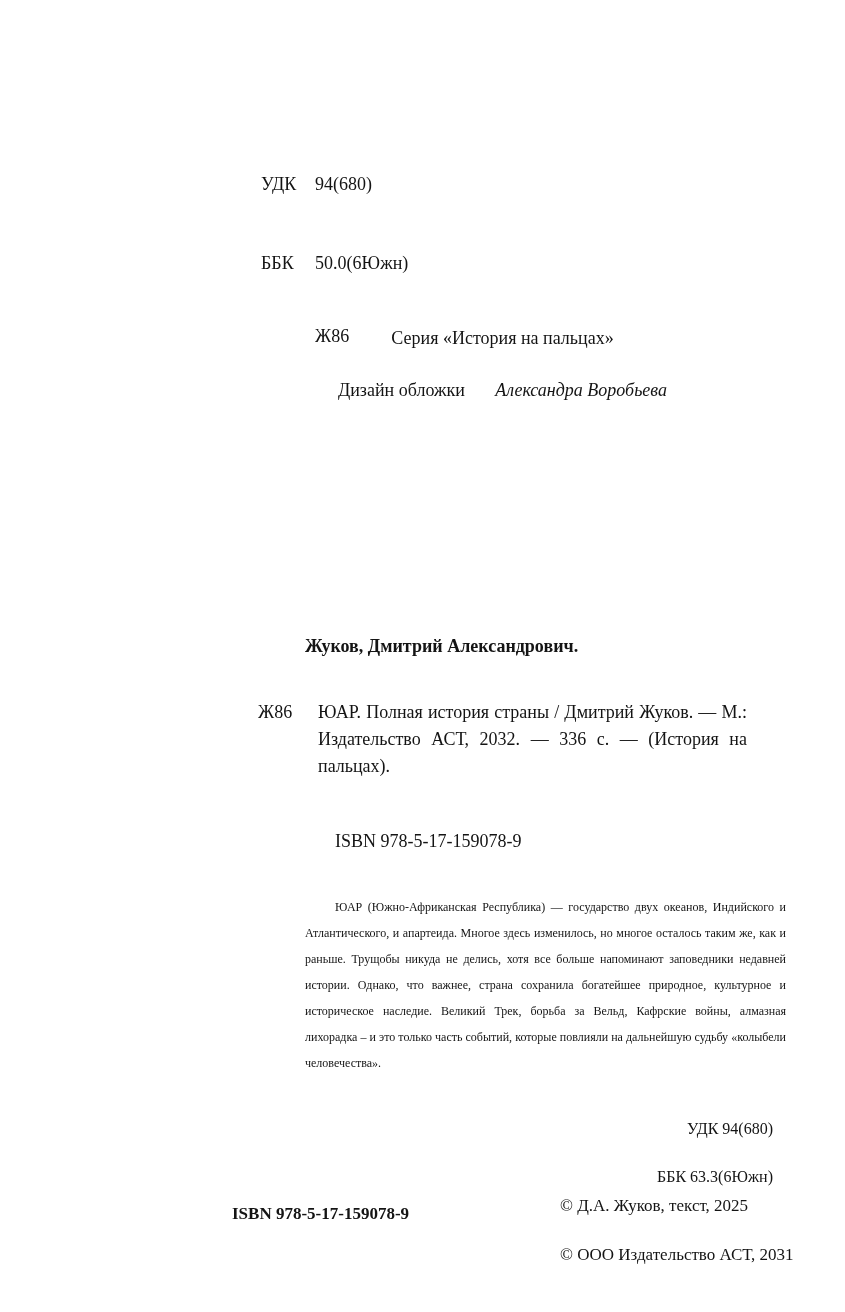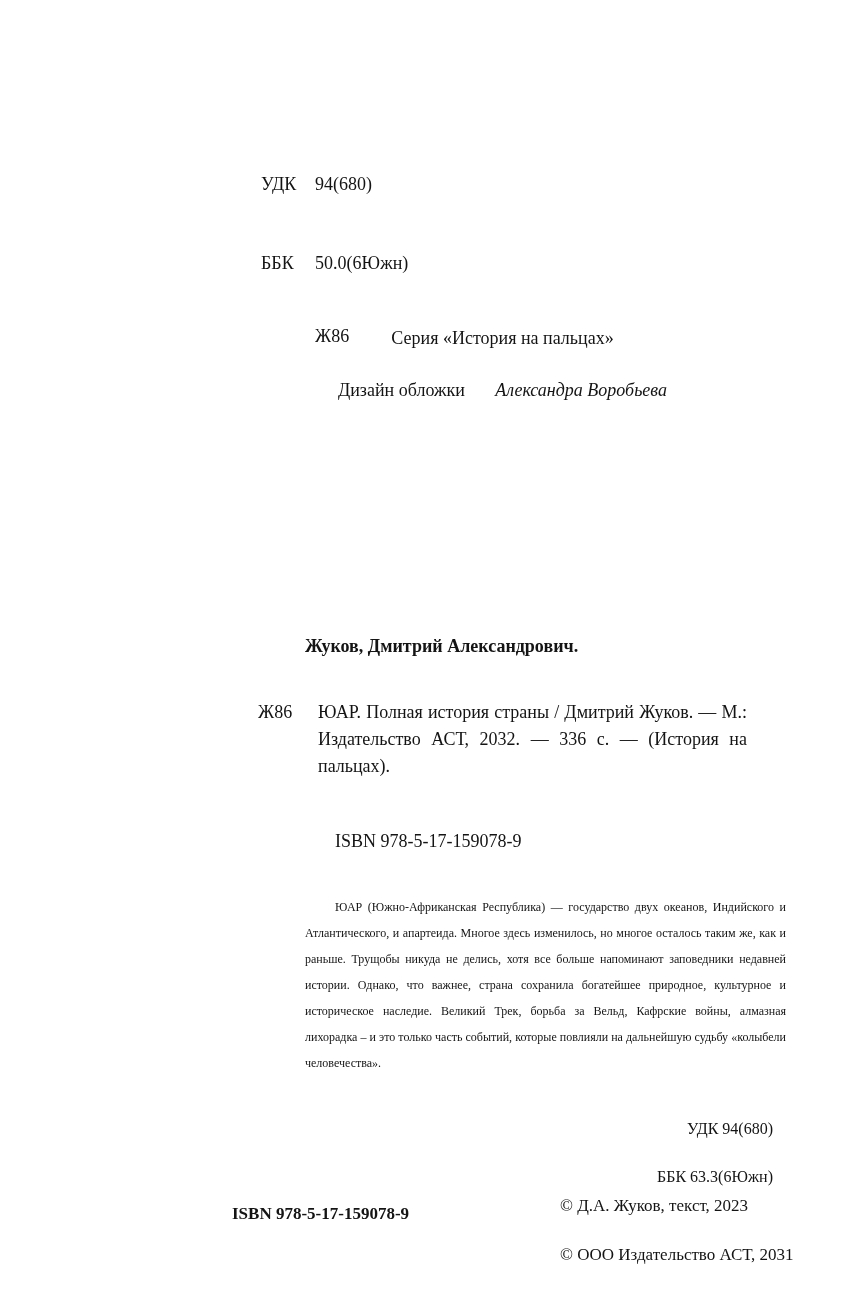--- a/index.html
+++ b/index.html
@@ -129,19 +129,19 @@
     </div>
     <div class="isbn-line">ISBN 978-5-17-159078-9</div>
     <div class="annotation">ЮАР (Южно-Африканская Республика) — государство двух океанов, Индийского и Атлантического, и апартеида. Многое здесь изменилось, но многое осталось таким же, как и раньше. Трущобы никуда не делись, хотя все больше напоминают заповедники недавней истории. Однако, что важнее, страна сохранила богатейшее природное, культурное и историческое наследие. Великий Трек, борьба за Вельд, Кафрские войны, алмазная лихорадка – и это только часть событий, которые повлияли на дальнейшую судьбу «колыбели человечества».</div>
     <div class="codes-right">
       <div>УДК 94(680)</div>
       <div>ББК 63.3(6Южн)</div>
     </div>
   </div>
 
   <div class="copyrights">
-    <div>© Д.А. Жуков, текст, 2023</div>
+    <div>© Д.А. Жуков, текст, 2025</div>
     <div>© ООО Издательство АСТ, 2031</div>
   </div>
 
   <div class="isbn-bottom">ISBN 978-5-17-159078-9</div>
 
 </div>
 
 </body></html>

